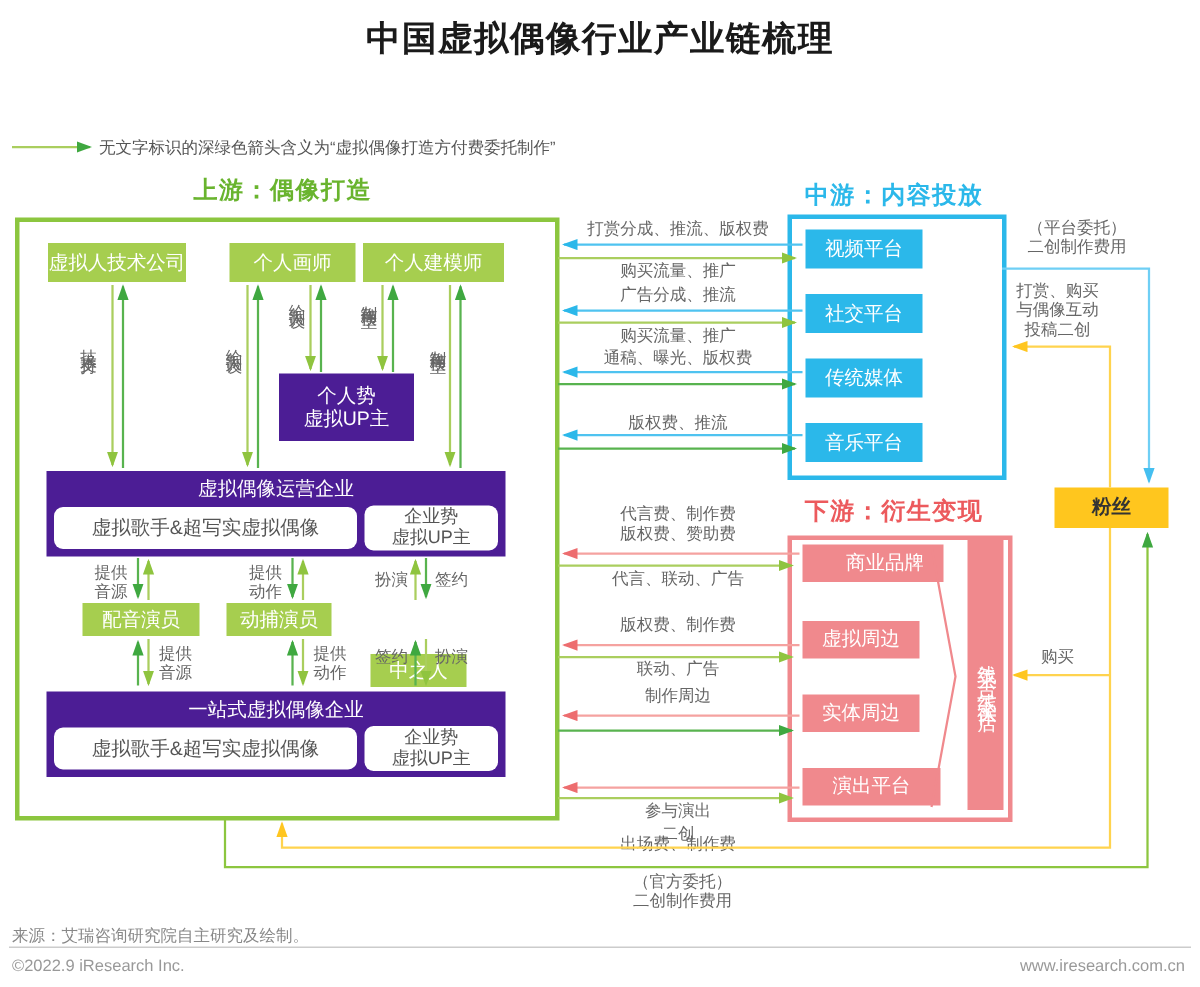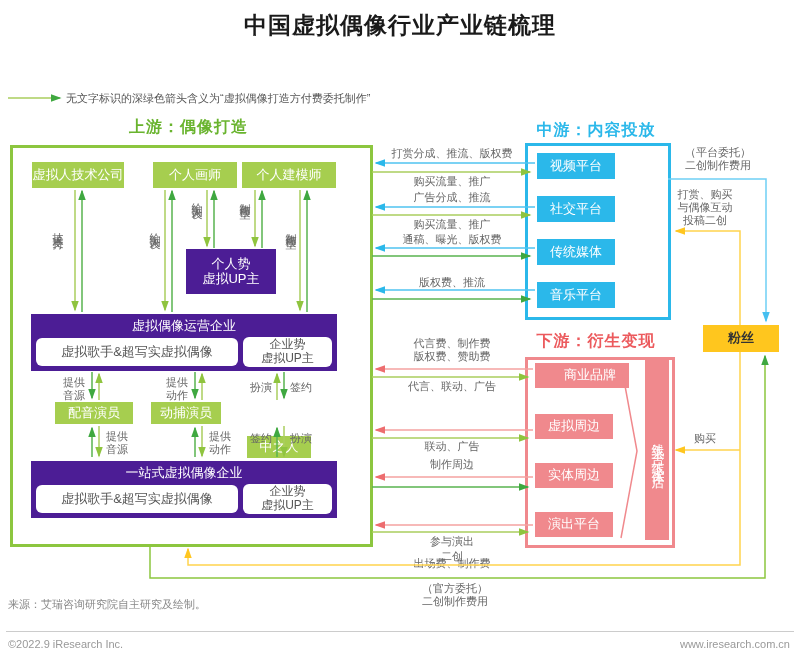--- a/index.html
+++ b/index.html
@@ -101,45 +101,46 @@
   <div class="abs alabel" style="left:372px;top:175px;width:160px;">购买流量、推广</div>
   <div class="abs alabel" style="left:372px;top:191px;width:160px;">广告分成、推流</div>
   <div class="abs alabel" style="left:372px;top:218px;width:160px;">购买流量、推广</div>
   <div class="abs alabel" style="left:372px;top:233px;width:160px;">通稿、曝光、版权费</div>
   <div class="abs alabel" style="left:372px;top:276px;width:160px;">版权费、推流</div>
 
   <div class="abs frame down-frame"></div>
   <div class="abs box pk-box" style="left:535px;top:363px;width:78px;height:25px;padding-left:16px;">商业品牌</div>
   <div class="abs box pk-box" style="left:535px;top:414px;width:78px;height:25px;">虚拟周边</div>
   <div class="abs box pk-box" style="left:535px;top:463px;width:78px;height:25px;">实体周边</div>
-  <div class="abs box pk-box" style="left:535px;top:512px;width:78px;height:25px;text-align:center;">演出平台</div>
+  <div class="abs box pk-box" style="left:535px;top:512px;width:92px;height:25px;text-align:center;">演出平台</div>
   <div class="abs box pk-box" style="left:645px;top:360px;width:24px;height:180px;">
     <span class="vlabel" style="color:#fff;font-size:13px;letter-spacing:3px;">线上平台/线下实体店</span>
   </div>
 
   <div class="abs alabel pre" style="left:372px;top:337px;width:160px;">代言费、制作费
 版权费、赞助费</div>
   <div class="abs alabel" style="left:372px;top:380px;width:160px;">代言、联动、广告</div>
+  <div class="abs alabel" style="left:372px;top:411px;width:160px;">版权费、制作费</div>
   <div class="abs alabel" style="left:372px;top:440px;width:160px;">联动、广告</div>
   <div class="abs alabel" style="left:372px;top:458px;width:160px;">制作周边</div>
   <div class="abs alabel" style="left:372px;top:509px;width:160px;margin-top:48px;">出场费、制作费</div>
   <div class="abs alabel" style="left:372px;top:535px;width:160px;">参与演出</div>
 
   <div class="abs box gold-box" style="left:703px;top:325px;width:76px;height:27px;">粉丝</div>
   <div class="abs alabel pre" style="left:668px;top:146px;width:100px;">（平台委托）
 二创制作费用</div>
   <div class="abs alabel pre" style="left:660px;top:188px;width:90px;">打赏、购买
 与偶像互动
 投稿二创</div>
   <div class="abs alabel" style="left:688px;top:432px;width:34px;">购买</div>
   <div class="abs alabel" style="left:430px;top:550px;width:44px;">二创</div>
   <div class="abs alabel pre" style="left:405px;top:582px;width:100px;">（官方委托）
 二创制作费用</div>
 
-  <div class="abs src" style="left:8px;top:597px;">来源：艾瑞咨询研究院自主研究及绘制。</div>
+  <div class="abs src" style="left:8px;top:616px;">来源：艾瑞咨询研究院自主研究及绘制。</div>
   <div class="abs rule"></div>
   <div class="abs foot" style="left:8px;top:638px;">©2022.9 iResearch Inc.</div>
   <div class="abs foot" style="right:10px;top:638px;">www.iresearch.com.cn</div>
 
   <svg class="overlay" width="800" height="658" viewBox="0 0 800 658">
     <defs>
       <marker id="m-lg" markerWidth="7" markerHeight="6" refX="6" refY="2.5" orient="auto">
           <path d="M0,0L7,2.5L0,5Z" fill="#8fc43f"></path>
         </marker>
       <marker id="m-dg" markerWidth="7" markerHeight="6" refX="6" refY="2.5" orient="auto">

